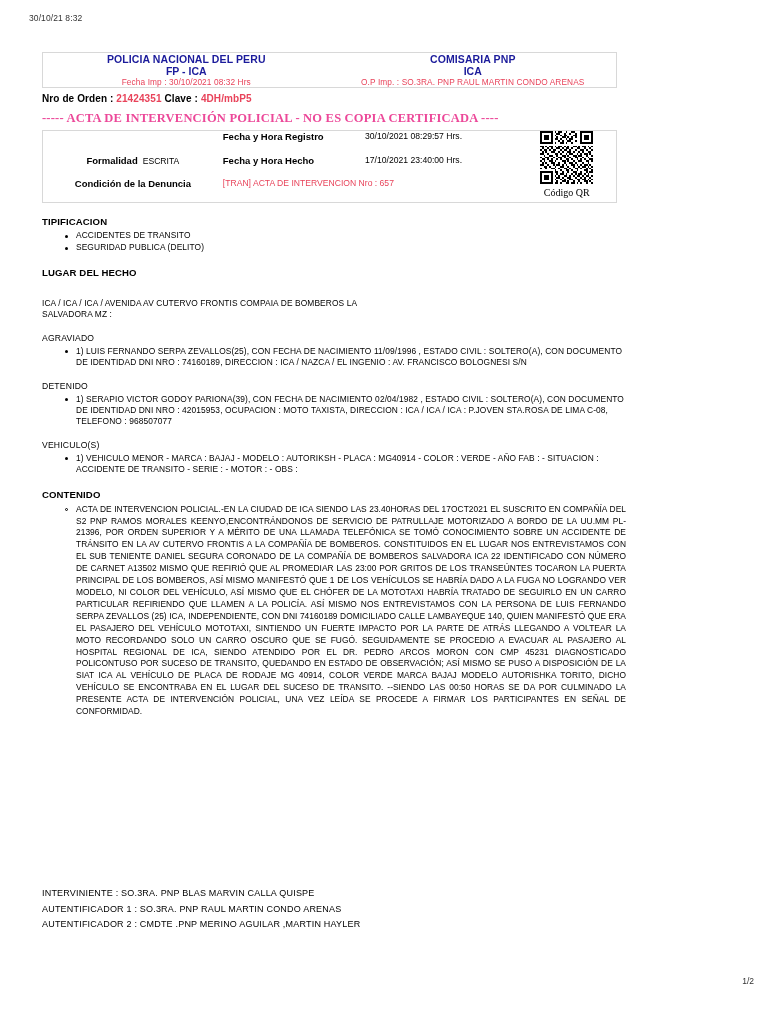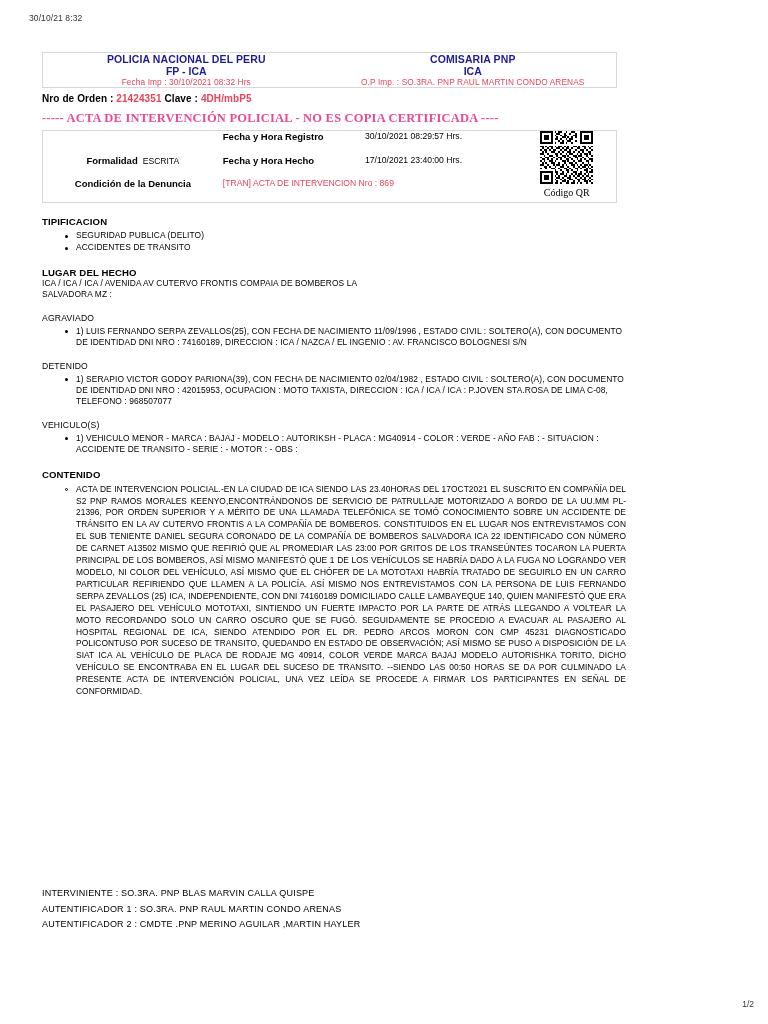--- a/index.html
+++ b/index.html
@@ -26,21 +26,21 @@
     position: absolute;
     left: 29px;
     top: 13px;
     font-size: 8.5px;
     color: #333;
     letter-spacing: 0.1px;
   }
   .page-num {
     position: absolute;
     right: 14px;
-    top: 999px;
+    top: 976px;
     font-size: 8.5px;
     color: #333;
   }
 
   
   .doc {
     position: absolute;
     left: 42px;
     top: 52px;
     width: 584px;
@@ -163,21 +163,21 @@
     letter-spacing: 0.1px;
   }
   .sub-head {
     font-size: 8.6px;
     margin-top: 12px;
     letter-spacing: 0.2px;
   }
   .plain-line {
     font-size: 8.4px;
     line-height: 11.5px;
-    margin-top: 0;
+    margin-top: 20px;
     letter-spacing: 0.1px;
   }
 
   ul.disc-list {
     margin: 3px 0 0 0;
     padding-left: 34px;
     list-style: none;
   }
   ul.disc-list li {
     font-size: 8.4px;
@@ -532,29 +532,29 @@
       </tr>
       <tr>
         <td class="reg-label">
           <span>Formalidad</span><span class="thin">ESCRITA</span>
         </td>
         <td class="reg-key">Fecha y Hora Hecho</td>
         <td class="reg-val">17/10/2021 23:40:00 Hrs.</td>
       </tr>
       <tr>
         <td class="reg-label">Condición de la Denuncia</td>
-        <td class="reg-val red" colspan="2">[TRAN] ACTA DE INTERVENCION Nro : 869</td>
+        <td class="reg-val red" colspan="2">[TRAN] ACTA DE INTERVENCION Nro : 657</td>
       </tr>
     </tbody>
       </table>
 
     <div class="sec-head">TIPIFICACION</div>
     <ul class="disc-list">
+      <li>ACCIDENTES DE TRANSITO</li>
       <li>SEGURIDAD PUBLICA (DELITO)</li>
-      <li>ACCIDENTES DE TRANSITO</li>
     </ul>
 
     <div class="sec-head">LUGAR DEL HECHO</div>
     <div class="plain-line">ICA / ICA / ICA / AVENIDA AV CUTERVO FRONTIS COMPAIA DE BOMBEROS LA</div>
     <div class="plain-line" style="margin-top:0">SALVADORA MZ :</div>
 
     <div class="sub-head">AGRAVIADO</div>
     <ul class="disc-list">
       <li>1) LUIS FERNANDO SERPA ZEVALLOS(25), CON FECHA DE NACIMIENTO 11/09/1996 , ESTADO CIVIL : SOLTERO(A), CON DOCUMENTO DE IDENTIDAD DNI NRO : 74160189, DIRECCION : ICA / NAZCA / EL INGENIO : AV. FRANCISCO BOLOGNESI S/N</li>
     </ul>

